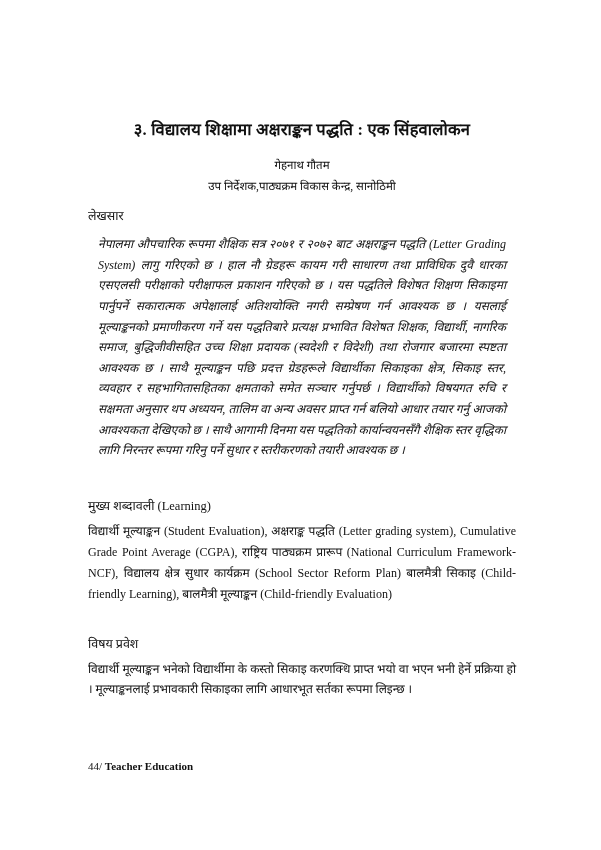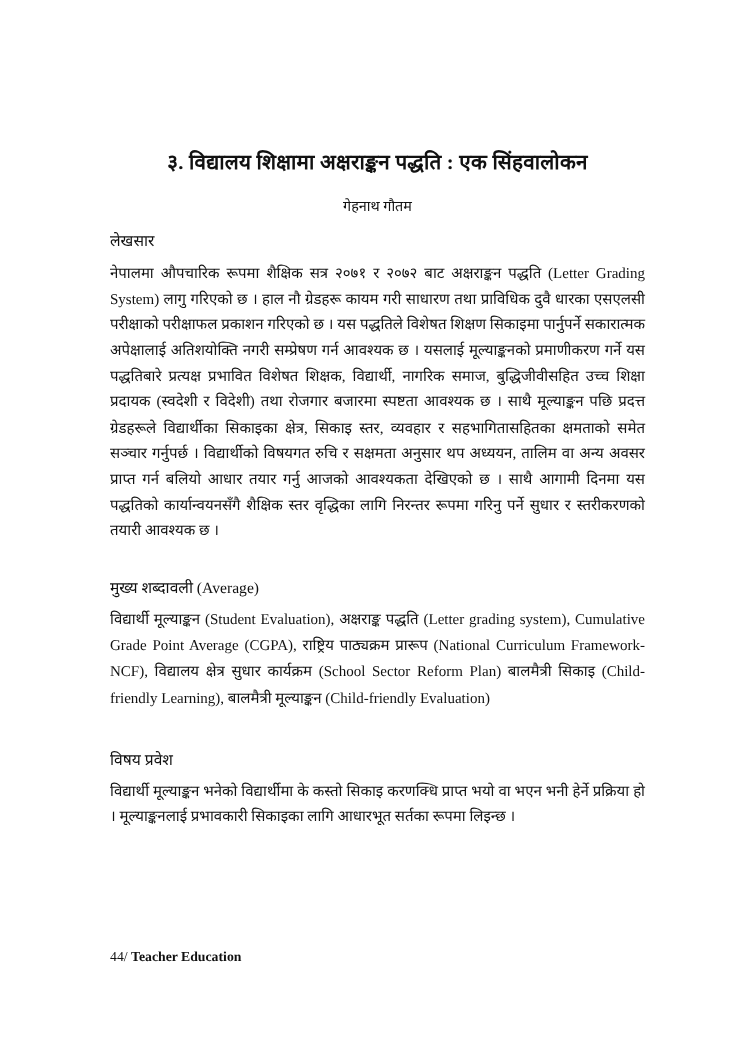--- a/index.html
+++ b/index.html
@@ -44,24 +44,25 @@
     text-align: center;
     font-size: 11.5px;
     margin: 0 0 14px 0;
   }
   .section-head {
     font-size: 12.5px;
     font-weight: normal;
     margin: 12px 0 7px 0;
   }
   .abstract {
+    font-style: italic;
     font-size: 12px;
     line-height: 1.72;
     text-align: justify;
-    margin: 0;
+    margin: 10px;
   }
   .abstract p {
     margin: 0;
     text-indent: 0;
   }
   .body-text {
     font-size: 12px;
     line-height: 1.68;
     text-align: justify;
     margin: 0 0 8px 0;
@@ -89,30 +90,31 @@
 <body>
 
 <div class="page">
 
   <div class="content">
 
     <h1 class="doc-title">३. विद्यालय शिक्षामा अक्षराङ्कन पद्धति : एक सिंहवालोकन</h1>
 
     <div class="author">गेहनाथ गौतम</div>
 
+    <div class="affiliation">उप निर्देशक,पाठ्यक्रम विकास केन्द्र, सानोठिमी</div>
 
     <div class="section-head">लेखसार</div>
 
     <div class="abstract">
       <p>नेपालमा औपचारिक रूपमा शैक्षिक सत्र २०७१ र २०७२ बाट अक्षराङ्कन पद्धति (Letter Grading System) लागु गरिएको छ । हाल नौ ग्रेडहरू कायम गरी साधारण तथा प्राविधिक दुवै धारका एसएलसी परीक्षाको परीक्षाफल प्रकाशन गरिएको छ । यस पद्धतिले विशेषत शिक्षण सिकाइमा पार्नुपर्ने सकारात्मक अपेक्षालाई अतिशयोक्ति नगरी सम्प्रेषण गर्न आवश्यक छ । यसलाई मूल्याङ्कनको प्रमाणीकरण गर्ने यस पद्धतिबारे प्रत्यक्ष प्रभावित विशेषत शिक्षक, विद्यार्थी, नागरिक समाज, बुद्धिजीवीसहित उच्च शिक्षा प्रदायक (स्वदेशी र विदेशी) तथा रोजगार बजारमा स्पष्टता आवश्यक छ । साथै मूल्याङ्कन पछि प्रदत्त ग्रेडहरूले विद्यार्थीका सिकाइका क्षेत्र, सिकाइ स्तर, व्यवहार र सहभागितासहितका क्षमताको समेत सञ्चार गर्नुपर्छ । विद्यार्थीको विषयगत रुचि र सक्षमता अनुसार थप अध्ययन, तालिम वा अन्य अवसर प्राप्त गर्न बलियो आधार तयार गर्नु आजको आवश्यकता देखिएको छ । साथै आगामी दिनमा यस पद्धतिको कार्यान्वयनसँगै शैक्षिक स्तर वृद्धिका लागि निरन्तर रूपमा गरिनु पर्ने सुधार र स्तरीकरणको तयारी आवश्यक छ ।</p>
     </div>
 
     <div class="spacer-md"></div>
 
-    <div class="section-head">मुख्य शब्दावली (Average)</div>
+    <div class="section-head">मुख्य शब्दावली (Learning)</div>
 
     <div class="body-text keywords">विद्यार्थी मूल्याङ्कन (Student Evaluation), अक्षराङ्क पद्धति (Letter grading system), Cumulative Grade Point Average (CGPA), राष्ट्रिय पाठ्यक्रम प्रारूप (National Curriculum Framework-NCF), विद्यालय क्षेत्र सुधार कार्यक्रम (School Sector Reform Plan) बालमैत्री सिकाइ (Child-friendly Learning), बालमैत्री मूल्याङ्कन (Child-friendly Evaluation)</div>
 
     <div class="spacer-sm"></div>
 
     <div class="section-head">विषय प्रवेश</div>
 
 
     <div class="body-text">विद्यार्थी मूल्याङ्कन भनेको विद्यार्थीमा के कस्तो सिकाइ करणक्धि प्राप्त भयो वा भएन भनी हेर्ने प्रक्रिया हो । मूल्याङ्कनलाई प्रभावकारी सिकाइका लागि आधारभूत सर्तका रूपमा लिइन्छ ।</div>
 

